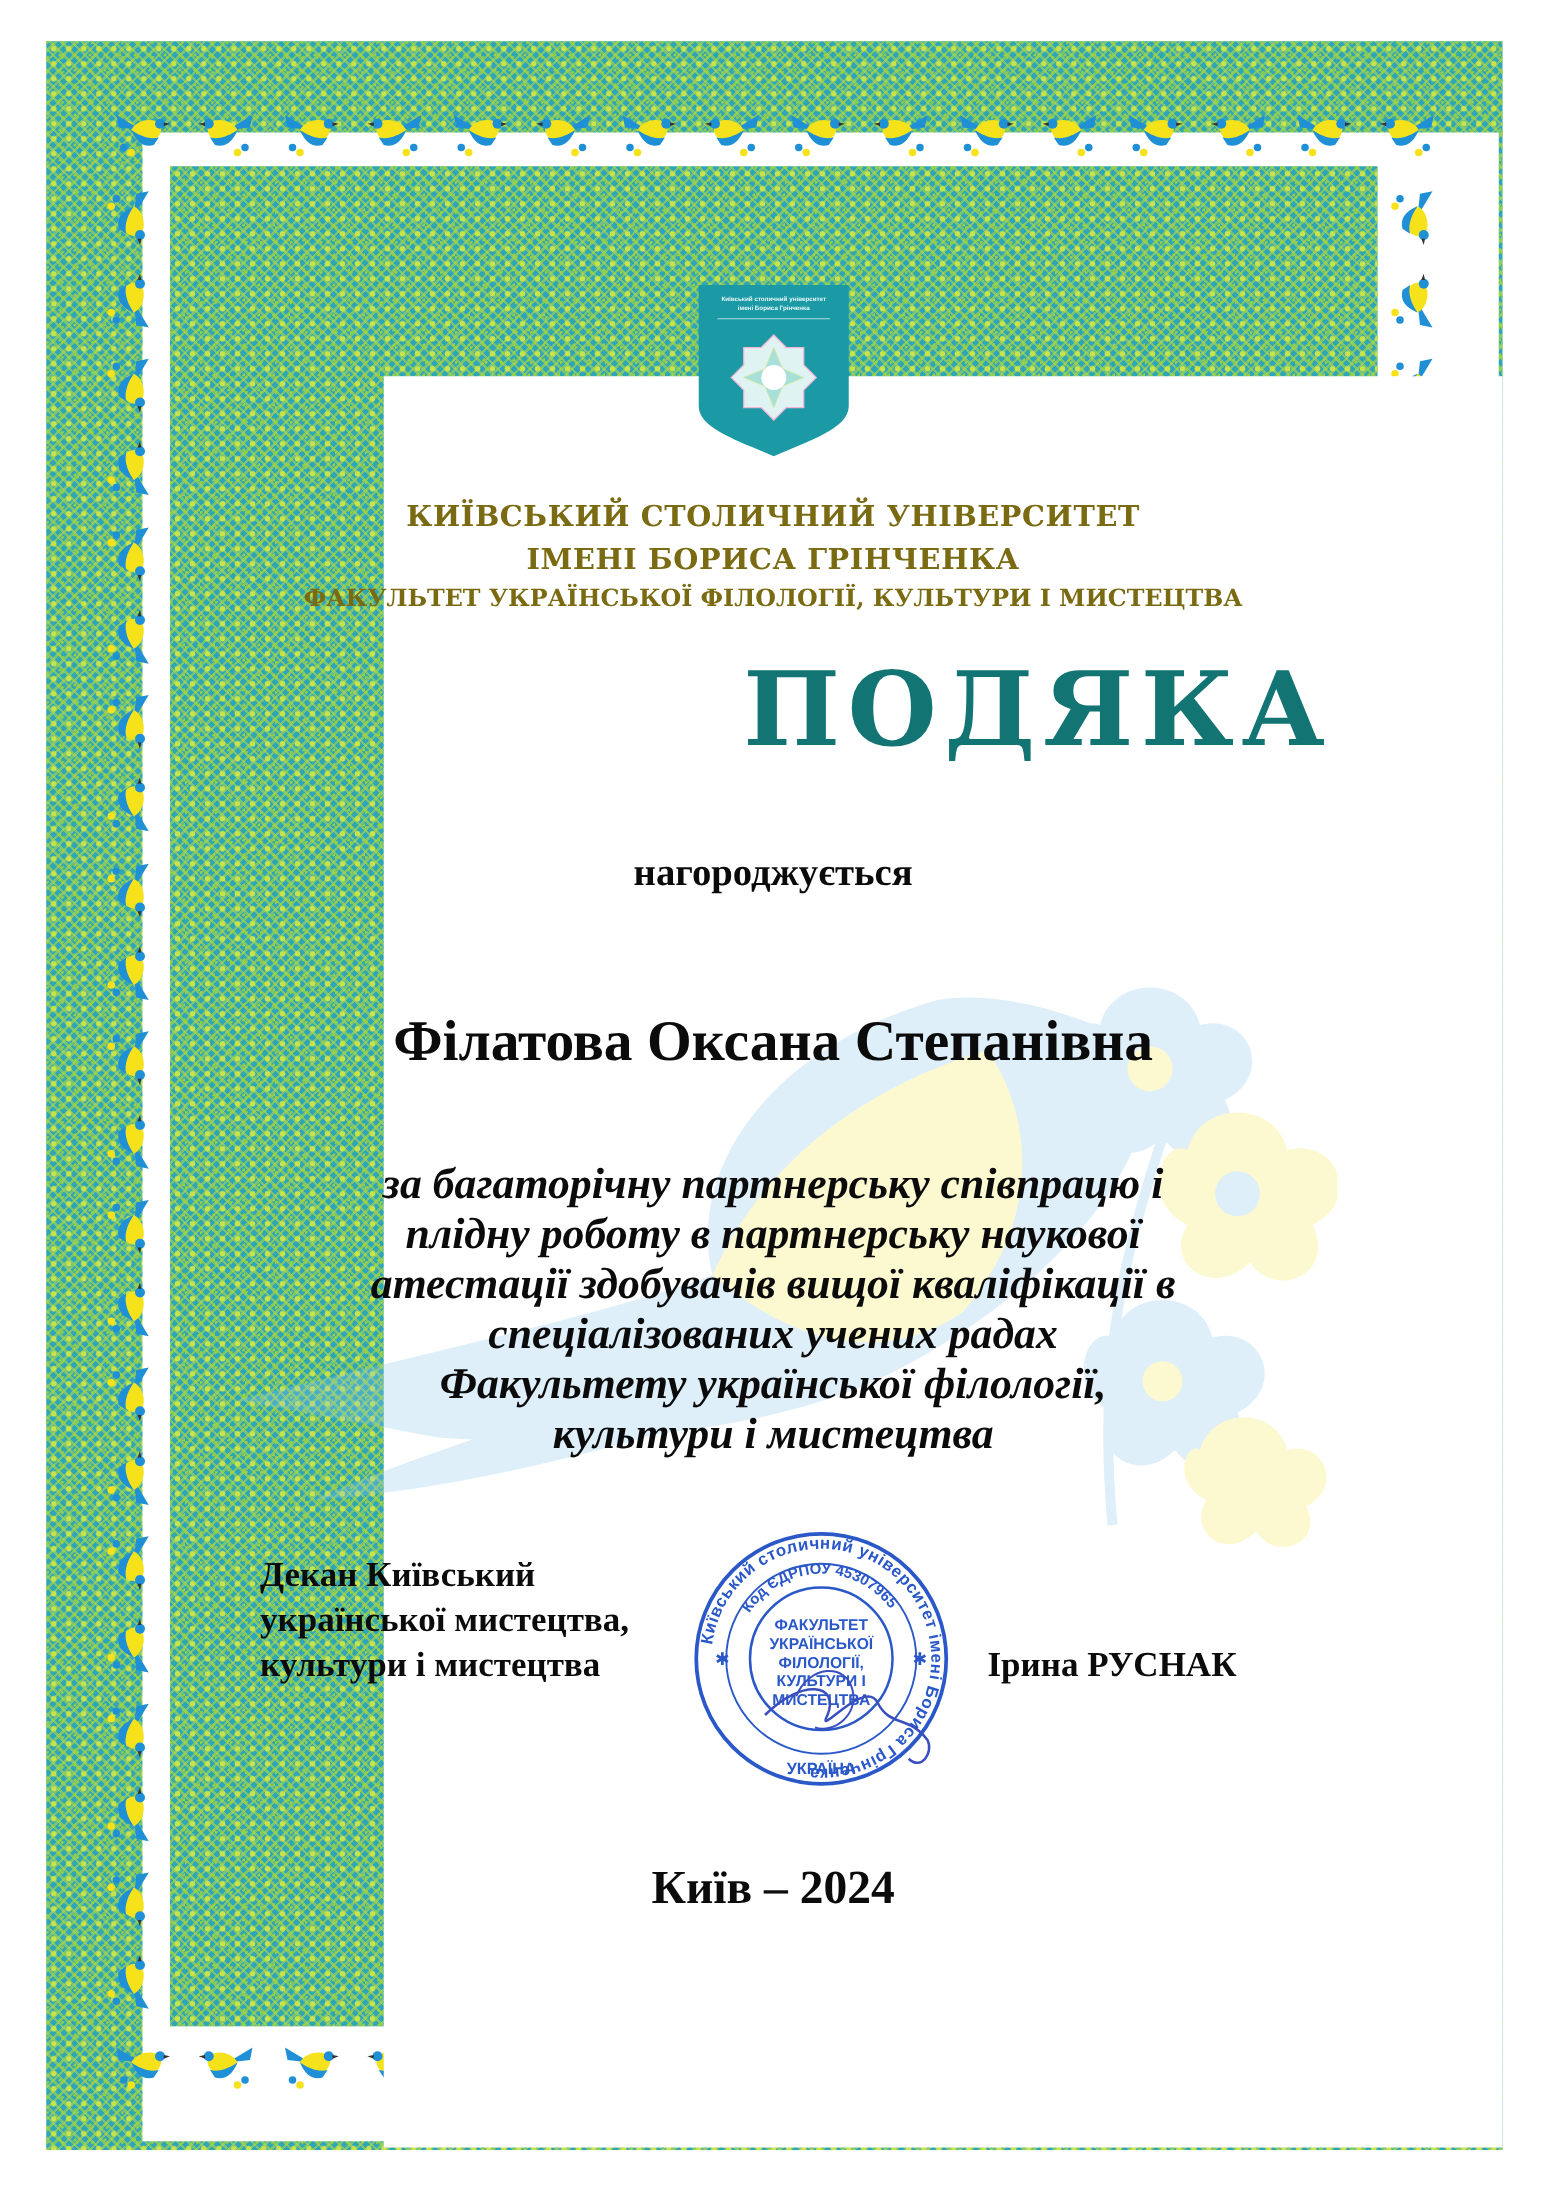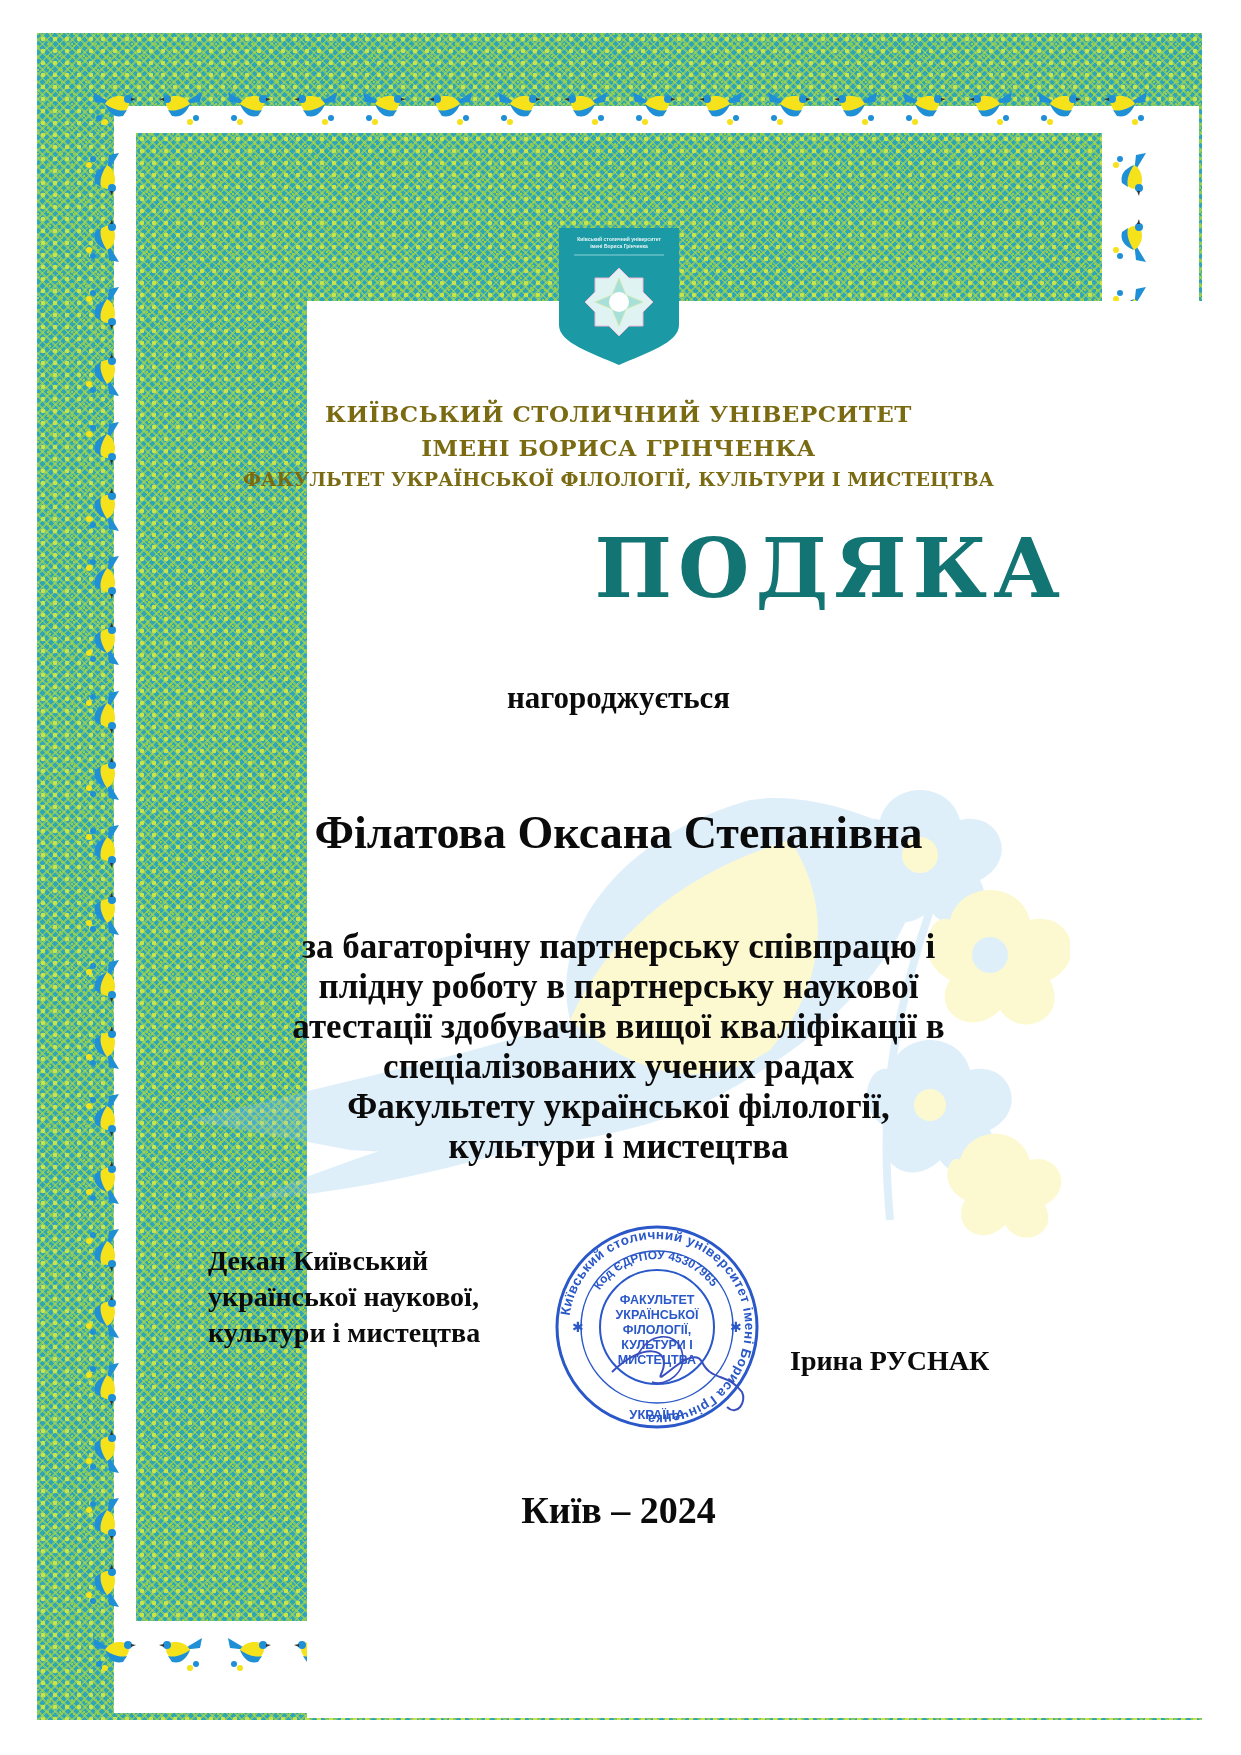--- a/index.html
+++ b/index.html
@@ -46,27 +46,27 @@
   .title-big {
     position: absolute; left: 171px; width: 895px; top: 520px; text-align: right;
     font-family: "DejaVu Serif", serif; font-weight: bold; font-size: 82px;
     color: #127473; letter-spacing: 6px;
   }
 
   .awarded { position: absolute; left: 171px; width: 895px; top: 680px; text-align: center; font-weight: bold; font-size: 31px; }
   .recipient { position: absolute; left: 171px; width: 895px; top: 806px; text-align: center; font-weight: bold; font-size: 46px; }
   .reason {
     position: absolute; left: 200px; width: 837px; top: 927px; text-align: center;
-    font-weight: bold; font-size: 35px; line-height: 40px;
+    font-weight: bold; font-size: 35px; line-height: 40px; font-style: italic;
   }
   .reason span { display: block; }
 
   .dean { position: absolute; left: 208px; top: 1243px; font-weight: bold; font-size: 28px; line-height: 36px; }
   .dean span { display: block; }
-  .signer { position: absolute; left: 790px; top: 1317px; font-weight: bold; font-size: 28px; margin-top: 28px; }
+  .signer { position: absolute; left: 790px; top: 1317px; font-weight: bold; font-size: 28px; }
   .place-year { position: absolute; left: 171px; width: 895px; top: 1488px; text-align: center; font-weight: bold; font-size: 38px; }
 
   .stamp { position: absolute; left: 552px; top: 1222px; width: 210px; height: 210px; }
   .stamp-text { font-family: "Liberation Sans", sans-serif; font-weight: bold; fill: #2a58c8; }
 </style>
 </head>
 <body>
 
 <div id="outer-band" class="band">
   <div id="outer-hole"></div>
@@ -808,21 +808,21 @@
   <span>за багаторічну партнерську співпрацю і</span>
   <span>плідну роботу в партнерську наукової</span>
   <span>атестації здобувачів вищої кваліфікації в</span>
   <span>спеціалізованих учених радах</span>
   <span>Факультету української філології,</span>
   <span>культури і мистецтва</span>
 </div>
 
 <div class="dean">
   <span>Декан Київський</span>
-  <span>української наукової,</span>
+  <span>української мистецтва,</span>
   <span>культури і мистецтва</span>
 </div>
 
 <svg class="stamp" viewBox="0 0 210 210">
   <defs>
     <path id="ringTop" d="M 105,105 m -88,0 a 88,88 0 1,1 176,0 a 88,88 0 1,1 -176,0"></path>
     <path id="ringCode" d="M 105,105 m -68,0 a 68,68 0 1,1 136,0"></path>
     <path id="ringBottom" d="M 25,110 a 80,80 0 0,0 160,0"></path>
   </defs>
   <circle cx="105" cy="105" r="100" fill="none" stroke="#2a58c8" stroke-width="3"></circle>

